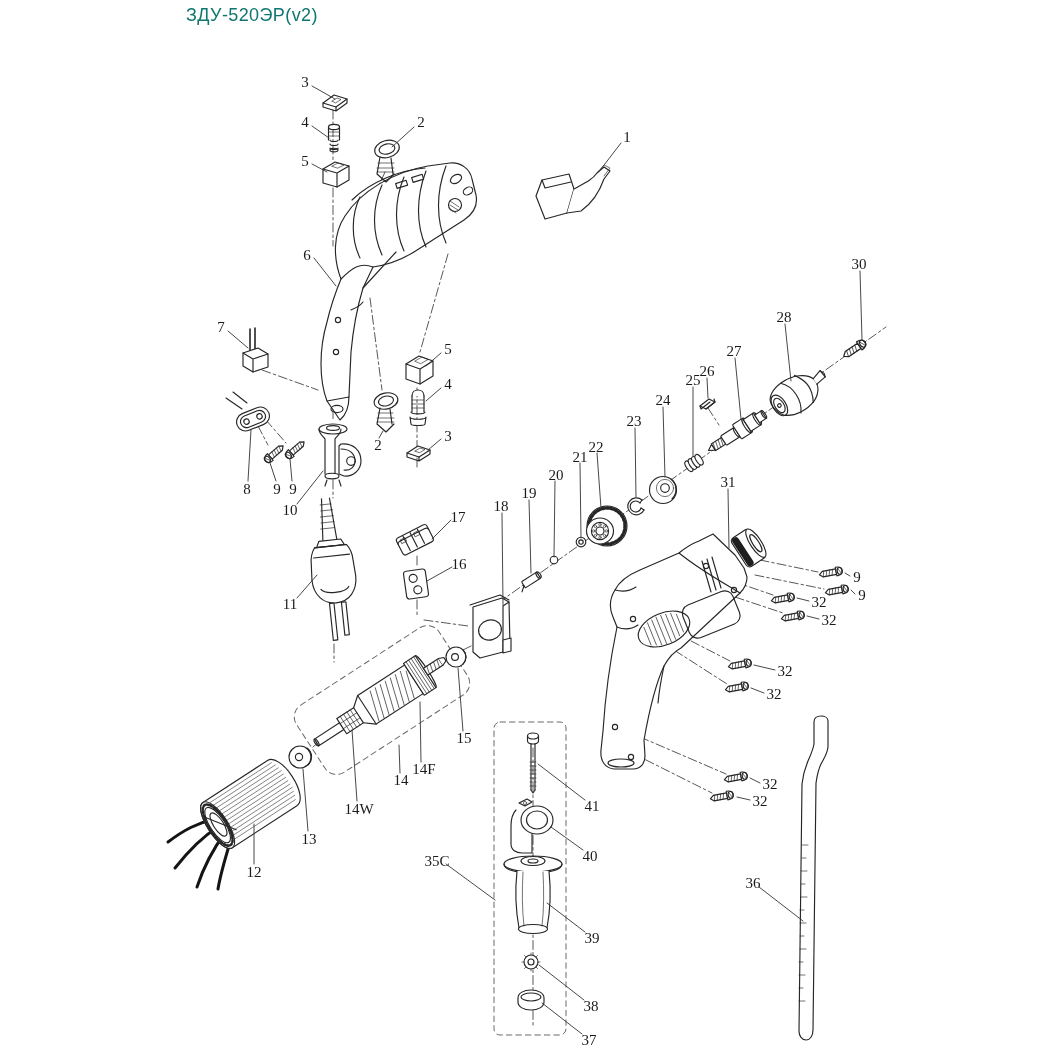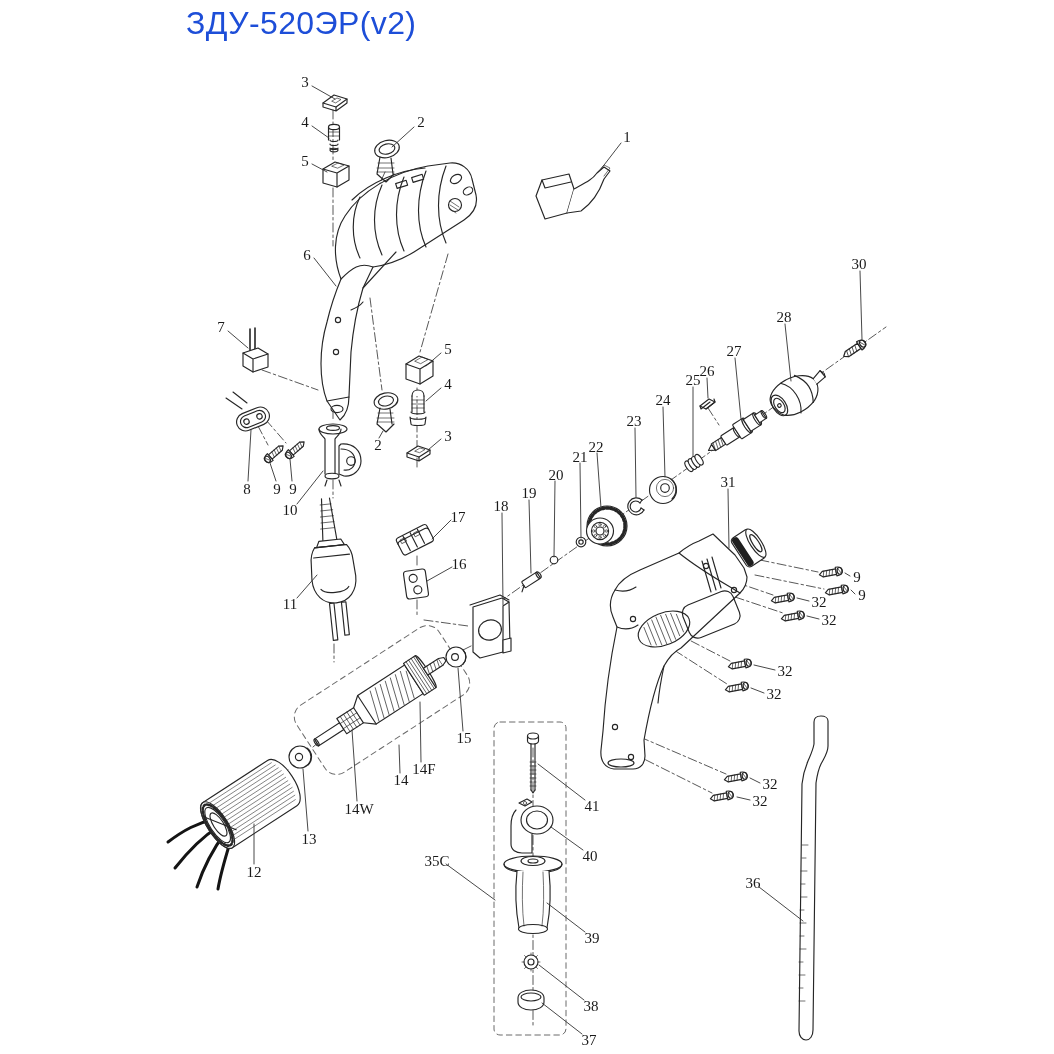--- a/index.html
+++ b/index.html
@@ -1,19 +1,19 @@
 <!DOCTYPE html>
 <html><head>
 <meta charset="utf-8">
 <style>
   html,body{margin:0;padding:0}
   body{width:1054px;height:1054px;background:#fff;position:relative;overflow:hidden;
        font-family:"Liberation Sans",sans-serif}
   #stage{position:absolute;left:0;top:0;width:1054px;height:1054px}
-  .title{position:absolute;left:186px;top:5px;font-size:32px;color:#1d4ed8;letter-spacing:.4px;
+  .title{position:absolute;left:186px;top:5px;font-size:18px;color:#0f766e;letter-spacing:.4px;
          font-family:"Liberation Sans",sans-serif}
   svg{position:absolute;left:0;top:0}
   .dd{stroke:#454545;stroke-width:.9;stroke-dasharray:9 3 2.5 3;fill:none}
   .dashbox{stroke:#6a6a6a;stroke-width:1;stroke-dasharray:5.5 4;fill:none}
   .wire{stroke:#141414;stroke-width:3;fill:none}
   .ldr{stroke:#333;stroke-width:.9}
   .lbl{font-family:"Liberation Serif","DejaVu Serif",serif;font-size:15px;fill:#1a1a1a;stroke:none}
   .fine{stroke-width:.65}
 </style>
 </head>

